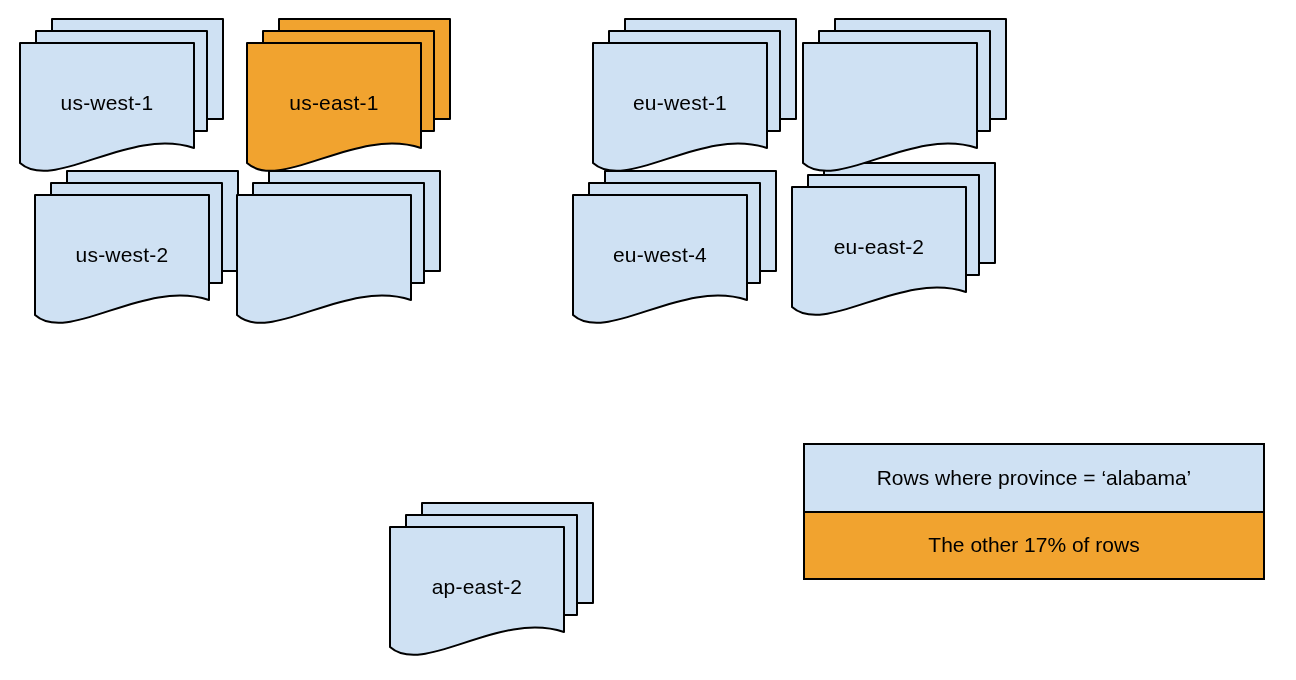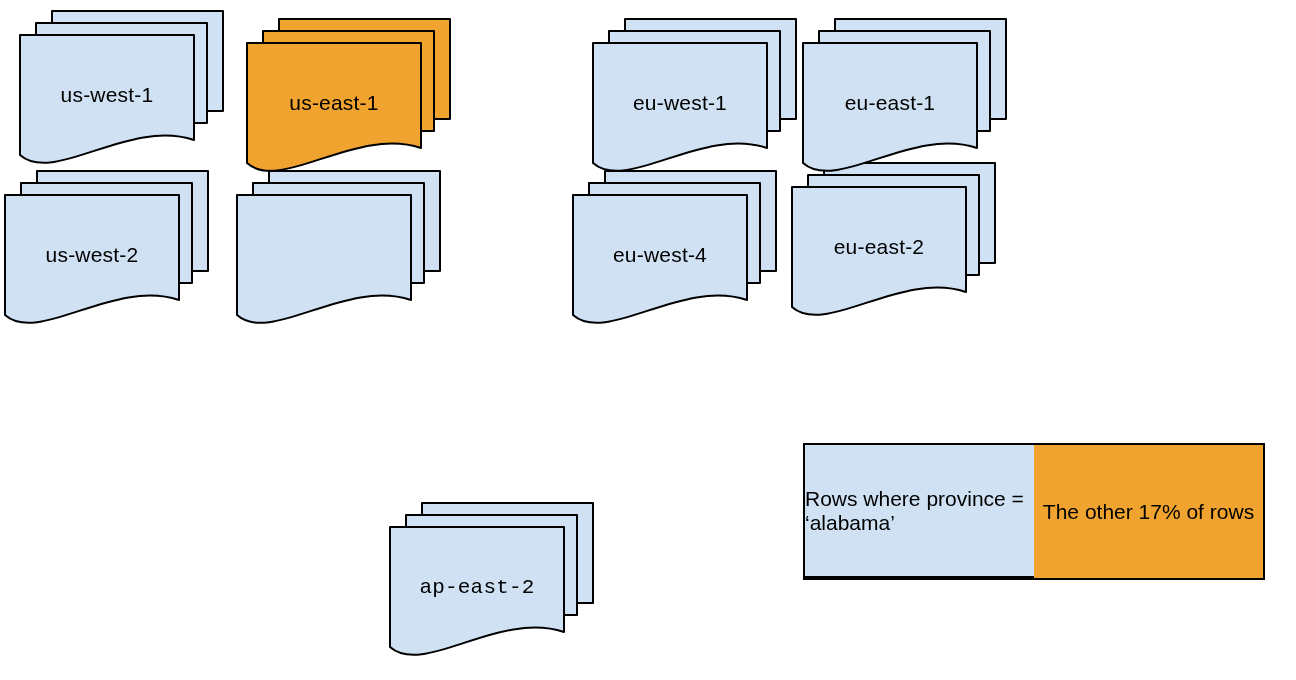--- a/index.html
+++ b/index.html
@@ -26,38 +26,38 @@
   .stack .label {
     position: absolute; left: 1px; top: 25px;
     width: 174px; height: 120px;
     display: flex; align-items: center; justify-content: center;
     font-size: 21px; letter-spacing: 0.2px;
     pointer-events: none;
   }
   .row1 { z-index: 3; }
   .row2 { z-index: 2; }
 
-  .s-us-west-1 { left: 19px;  top: 10px; padding-left: 8px;  }
+  .s-us-west-1 { left: 19px;  top: 18px; padding-left: 8px;  }
   .s-us-east-1 { left: 246px; top: 18px;  }
   .s-eu-west-1 { left: 592px; top: 18px;  }
   .s-eu-east-1 { left: 802px; top: 18px;  }
-  .s-us-west-2 { left: 4px;  top: 170px; text-align: right; }
+  .s-us-west-2 { left: 34px;  top: 170px; text-align: right; }
   .s-us-east-2 { left: 236px; top: 170px; }
   .s-eu-west-2 { left: 572px; top: 170px; }
   .s-eu-east-2 { left: 791px; top: 162px; }
   .s-ap-east-1 { left: 401px; top: 349px; z-index: 3; }
-  .s-ap-east-2 { left: 389px; top: 502px; z-index: 2; font-family: Liberation Mono, monospace; }
+  .s-ap-east-2 { left: 389px; top: 502px; z-index: 2; }
 
   
   .legend {
     position: absolute; left: 803px; top: 443px;
     width: 462px; height: 137px;
     border: 2px solid var(--stroke, #000);
     box-sizing: border-box;
-    display: flex; flex-direction: row;
+    display: flex; flex-direction: column;
     z-index: 4;
   }
   .legend-row {
     flex: 1;
     display: flex; align-items: center; justify-content: center;
     font-size: 21px;
   }
   .legend-row.blue   { background: var(--blue,  #CFE1F3); border-bottom: 2px solid var(--stroke,#000); }
   .legend-row.orange { background: var(--orange,#F1A32F); }
 </style>
@@ -94,21 +94,20 @@
     <svg width="206" height="154">
         <use href="#doc-stack"></use>
       </svg>
     <div class="label">eu-west-1</div>
   </div>
 
   <div class="stack blue row1 s-eu-east-1">
     <svg width="206" height="154">
         <use href="#doc-stack"></use>
       </svg>
-    <div class="label">eu-east-1</div>
   </div>
 
   <div class="stack blue row2 s-us-west-2">
     <svg width="206" height="154">
         <use href="#doc-stack"></use>
       </svg>
     <div class="label">us-west-2</div>
   </div>
 
   <div class="stack blue row2 s-us-east-2">

